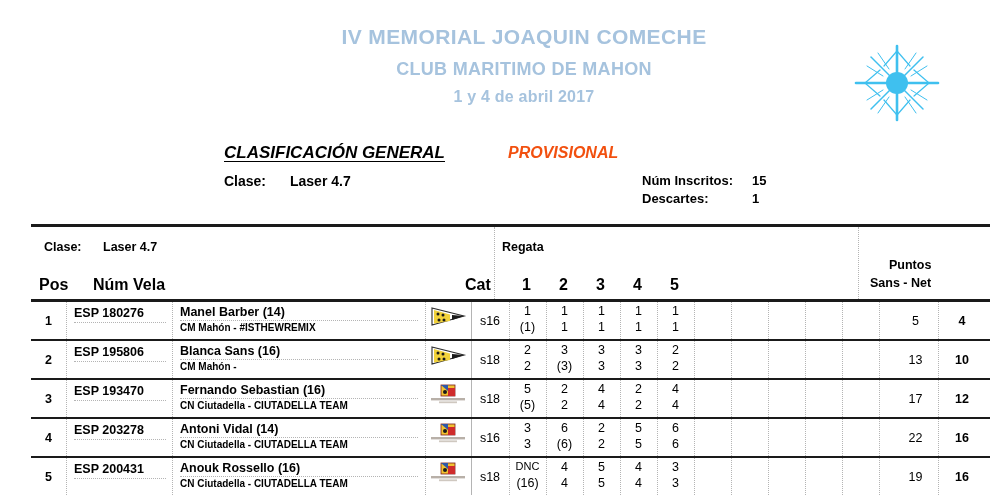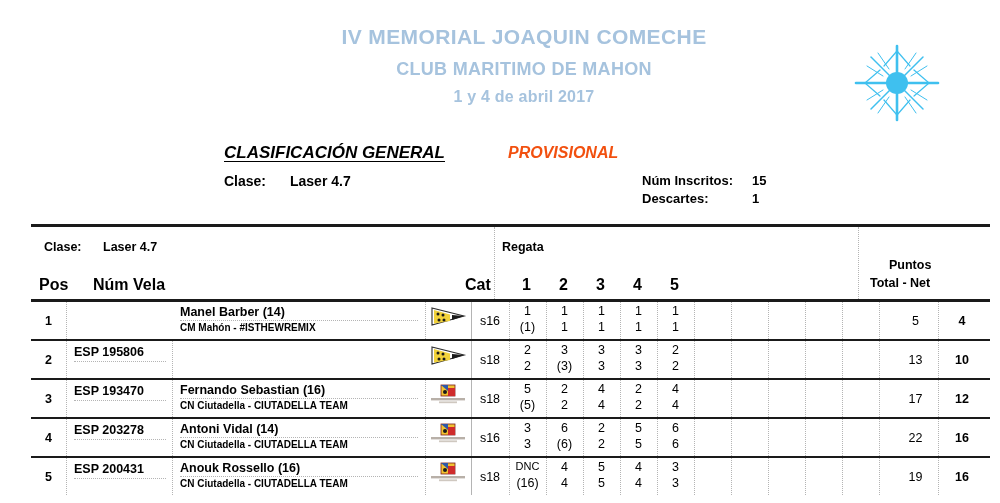--- a/index.html
+++ b/index.html
@@ -412,38 +412,42 @@
 <div class="meta-label-2">Descartes:</div>
 <div class="meta-value-2">1</div>
 
 <div class="results-table">
 
   <div class="thead">
     <div class="thead-class-label">Clase:</div>
     <div class="thead-class-value">Laser 4.7</div>
     <div class="thead-regata">Regata</div>
     <div class="thead-puntos">Puntos</div>
-    <div class="thead-totalnet">Total  -  Net</div>
+    <div class="thead-totalnet">Sans  -  Net</div>
     <div class="th th-pos">Pos</div>
     <div class="th th-sail">Núm Vela</div>
     <div class="th th-cat">Cat</div>
     <div class="head-divider" style="left:463px"></div>
     <div class="head-divider" style="left:827px"></div>
     <div id="race-col-headers">
         <div class="th" style="left: 491px;">1</div>
         <div class="th" style="left: 528px;">2</div>
         <div class="th" style="left: 565px;">3</div>
         <div class="th" style="left: 602px;">4</div>
         <div class="th" style="left: 639px;">5</div>
       </div>
   </div>
 
   <div id="table-body">
       <div class="row">
         <div class="cell-pos">1</div>
+        <div class="cell-sail">
+          <div class="sail-num">ESP 180276</div>
+          <div class="sail-underline"></div>
+        </div>
         <div class="cell-crew">
           <div class="crew-name">Manel Barber (14)</div>
           <div class="crew-underline"></div>
           <div class="crew-club">CM Mahón - #ISTHEWREMIX</div>
         </div>
         <div class="cell-burgee">
           <div class="burgee-holder"><svg viewBox="0 0 40 24" width="40" height="24">
               <polygon points="4,3 36,11 4,20" fill="#ffffff" stroke="#2b2b2b" stroke-width="1.1"></polygon>
               <polygon points="6,5 22,9.5 22,16 6,18.5" fill="#f2d23a" stroke="none"></polygon>
               <circle cx="10" cy="9" r="1.5" fill="#1a1a1a"></circle>
@@ -496,20 +500,25 @@
         </div>
         <div class="cell-total" style="left:862px">5</div>
         <div class="cell-net" style="left:907px">4</div>
       </div>
       <div class="row">
         <div class="cell-pos">2</div>
         <div class="cell-sail">
           <div class="sail-num">ESP 195806</div>
           <div class="sail-underline"></div>
         </div>
+        <div class="cell-crew">
+          <div class="crew-name">Blanca  Sans (16)</div>
+          <div class="crew-underline"></div>
+          <div class="crew-club">CM Mahón - </div>
+        </div>
         <div class="cell-burgee">
           <div class="burgee-holder"><svg viewBox="0 0 40 24" width="40" height="24">
               <polygon points="4,3 36,11 4,20" fill="#ffffff" stroke="#2b2b2b" stroke-width="1.1"></polygon>
               <polygon points="6,5 22,9.5 22,16 6,18.5" fill="#f2d23a" stroke="none"></polygon>
               <circle cx="10" cy="9" r="1.5" fill="#1a1a1a"></circle>
               <circle cx="15" cy="10" r="1.5" fill="#1a1a1a"></circle>
               <circle cx="11" cy="15" r="1.5" fill="#1a1a1a"></circle>
               <circle cx="16" cy="15" r="1.5" fill="#1a1a1a"></circle>
               <polygon points="24,10 36,11 24,15" fill="#1a1a1a"></polygon>
             </svg></div>

